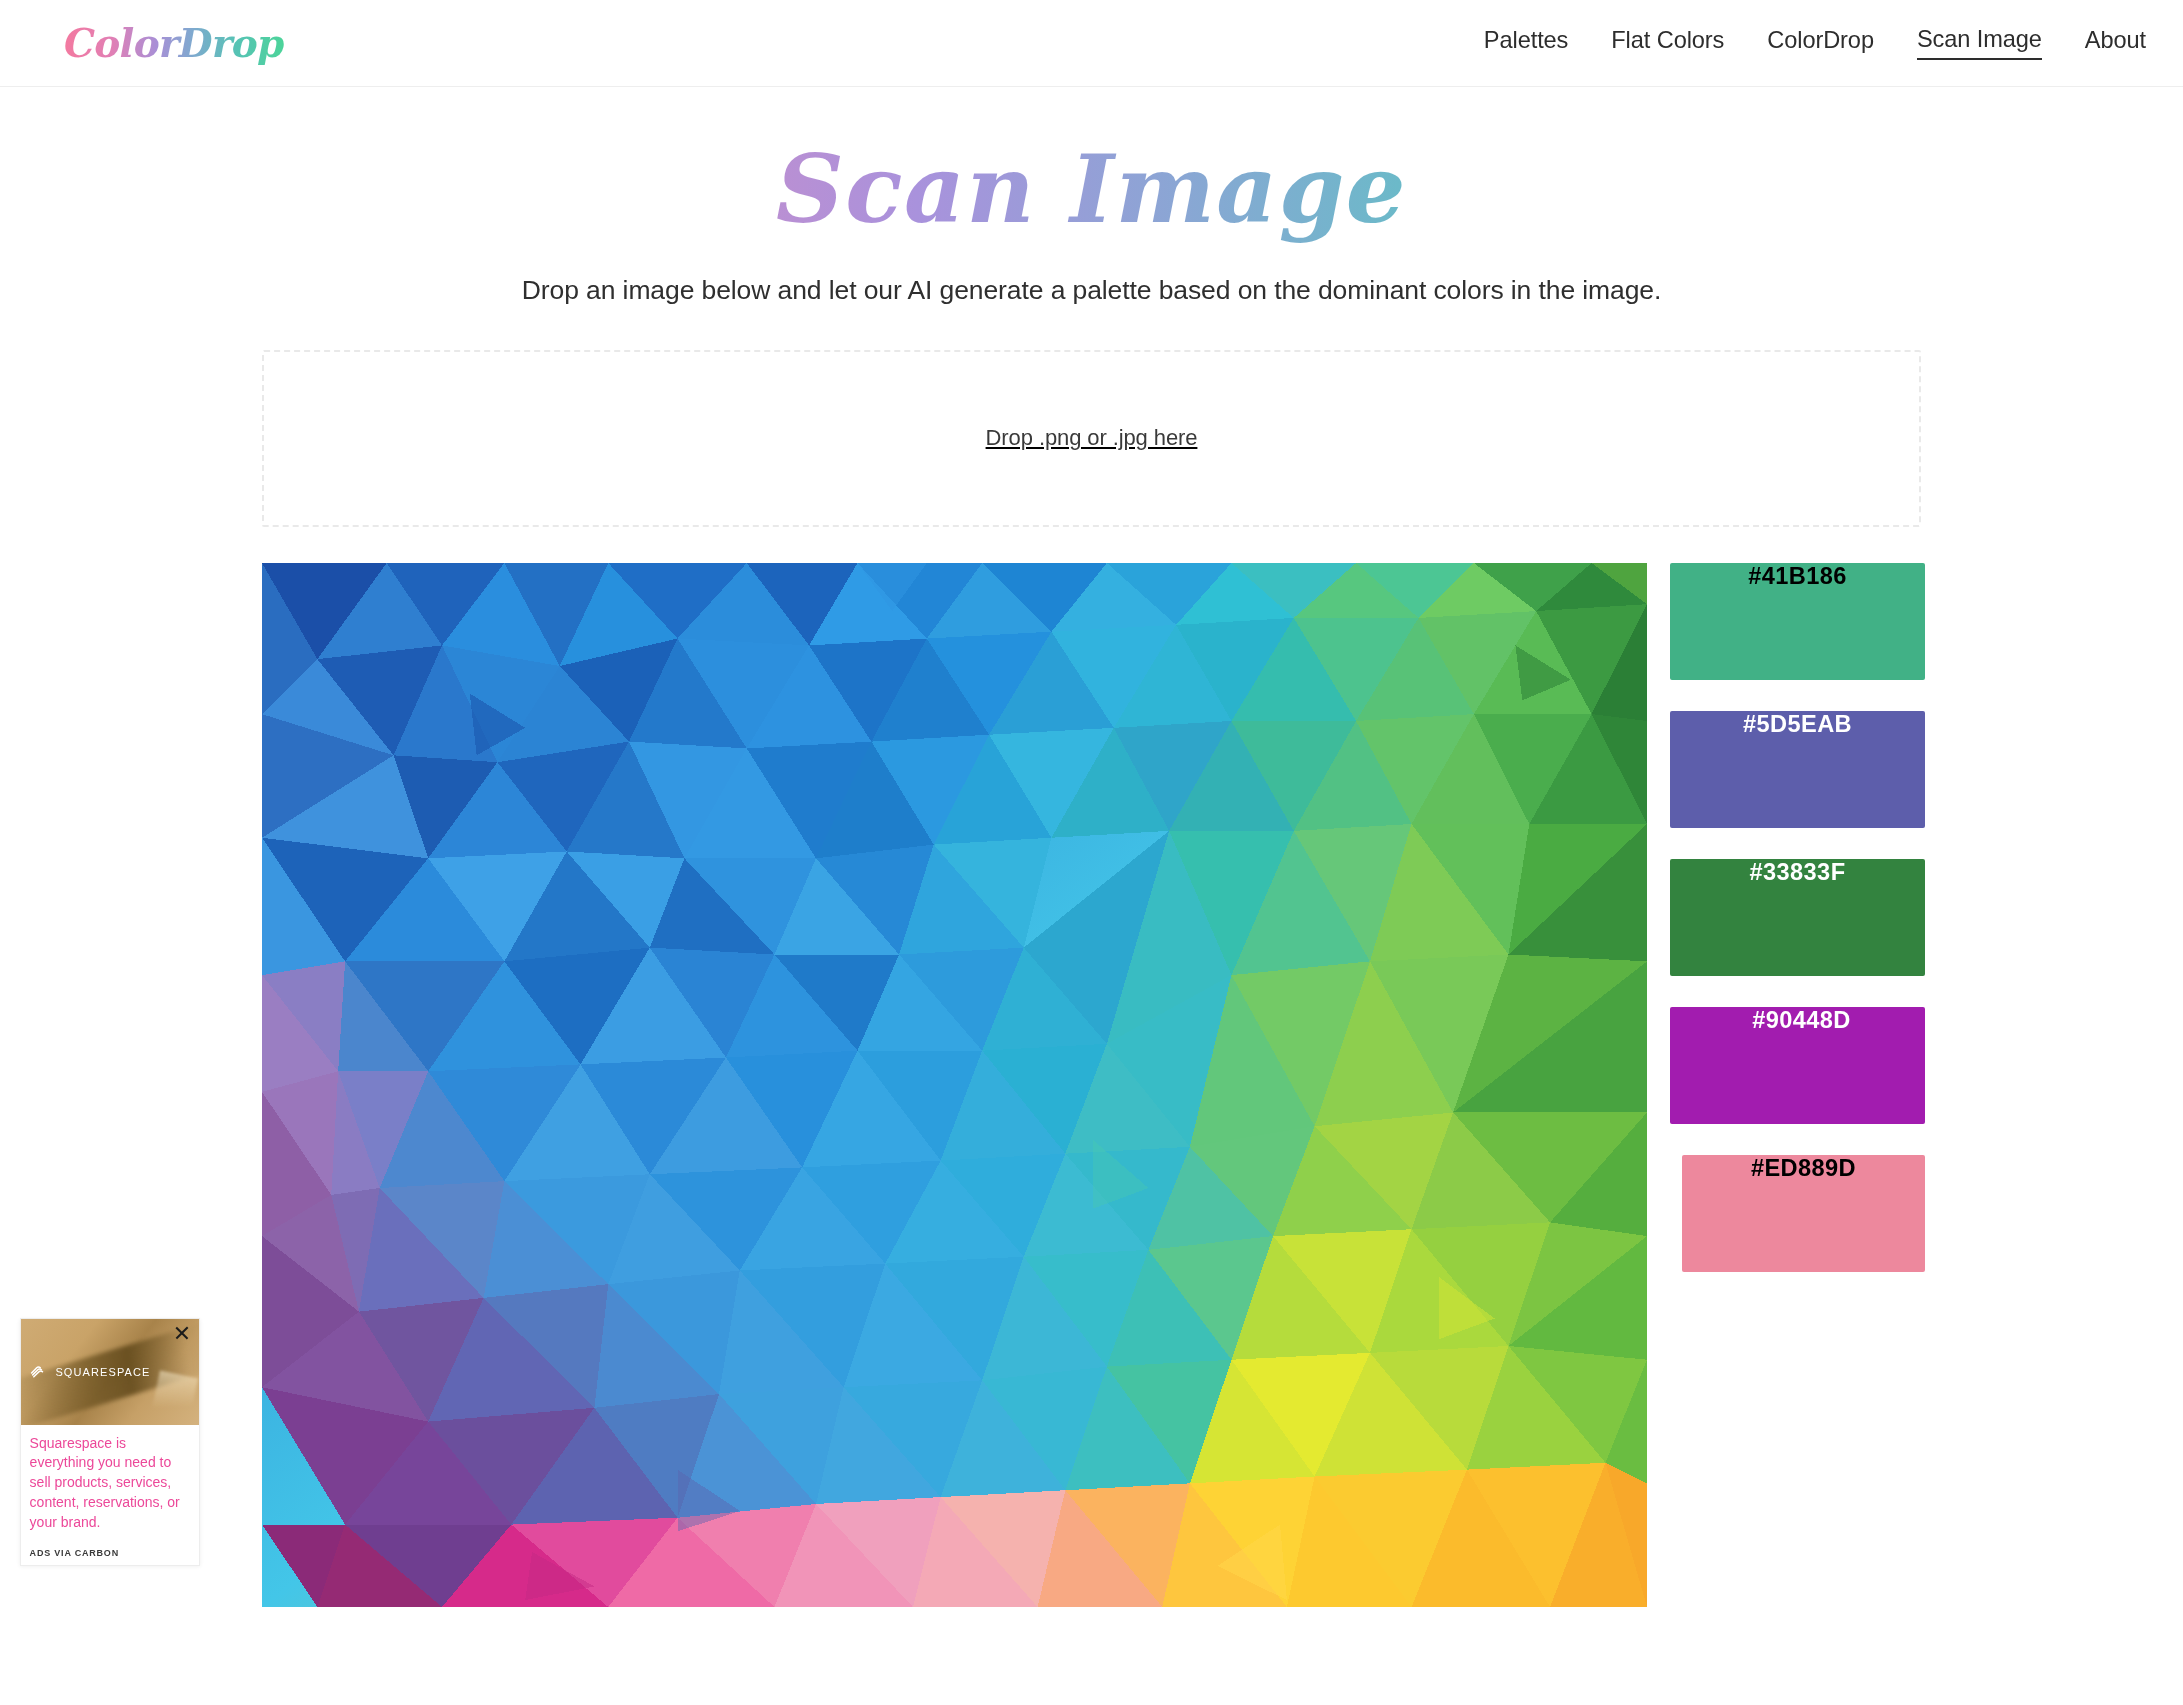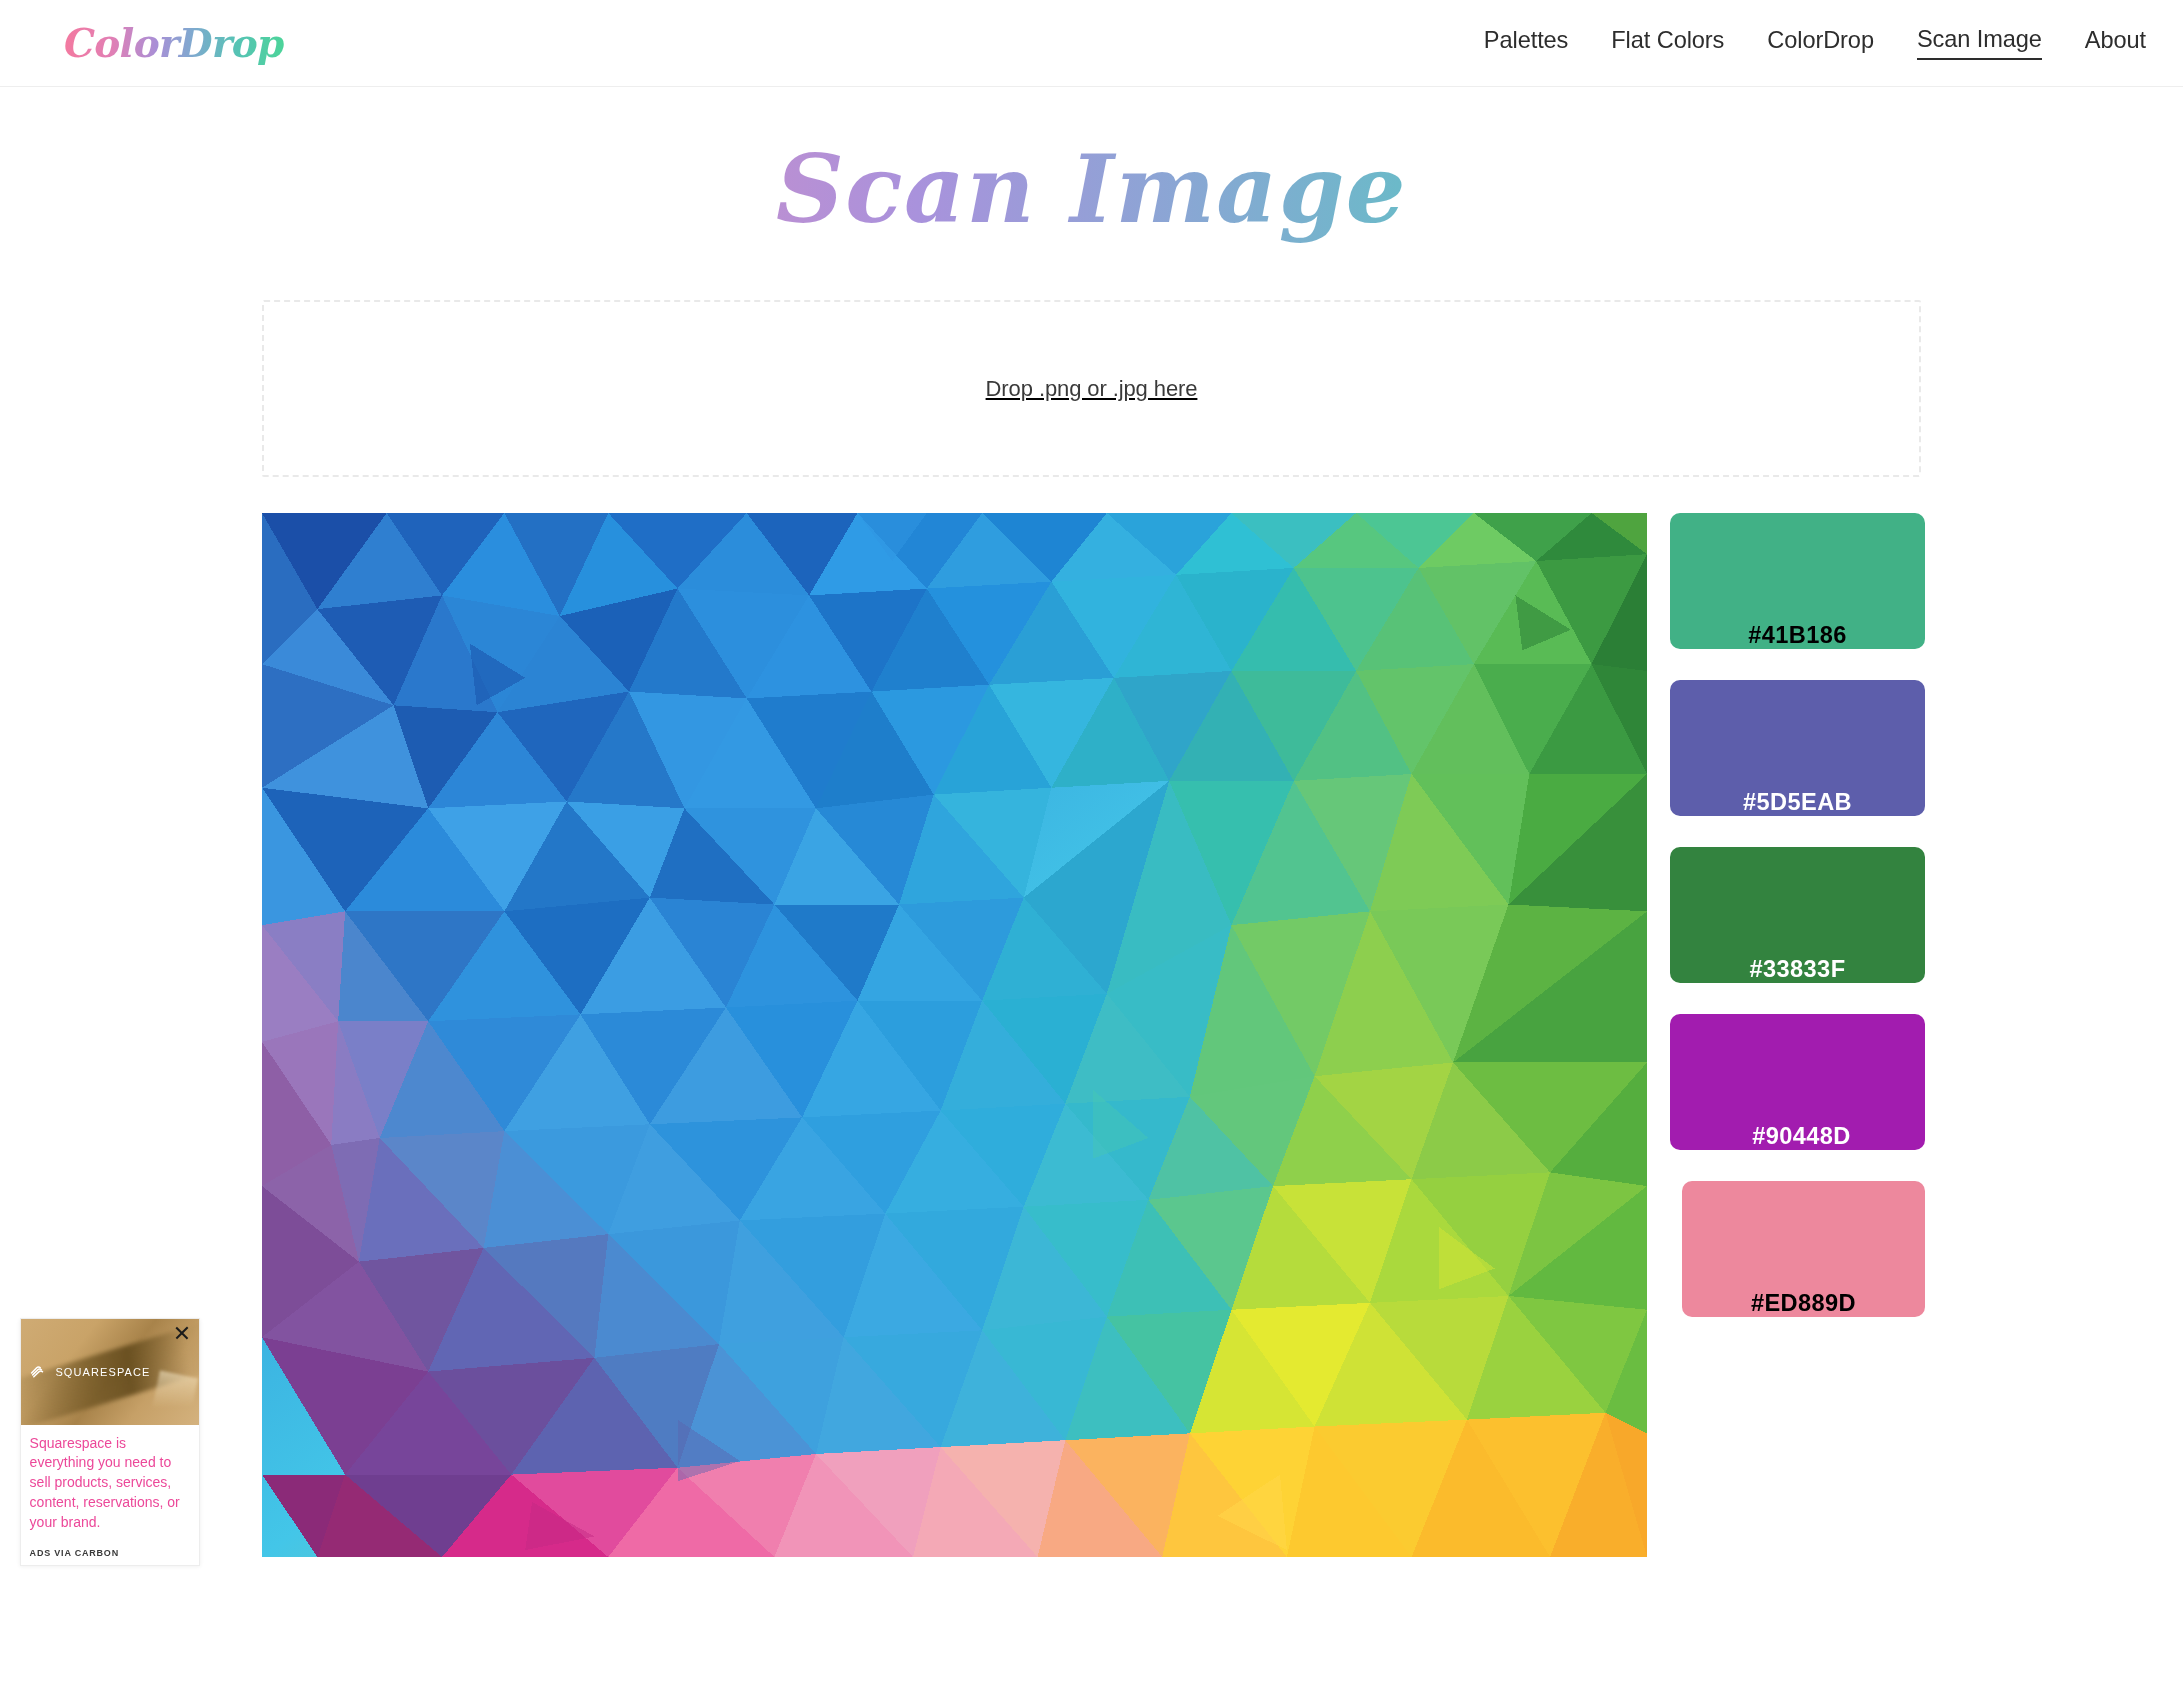--- a/index.html
+++ b/index.html
@@ -138,24 +138,24 @@
 
   .swatches {
     display: flex;
     flex-direction: column;
     gap: 31px;
     width: 255px;
     flex: 0 0 auto;
   }
 
   .swatch {
-    height: 136px;
-    border-radius: 10px;
-    display: flex;
-    align-items: flex-end;
+    height: 117px;
+    border-radius: 2px;
+    display: flex;
+    align-items: flex-start;
     justify-content: center;
     cursor: pointer;
   }
   .swatch-label {
     font-size: 23.6px;
     font-weight: 700;
     letter-spacing: 0.4px;
   }
 
   
@@ -266,20 +266,21 @@
     <a class="nav-item" href="#">Flat Colors</a>
     <a class="nav-item" href="#">ColorDrop</a>
     <a class="nav-item active" href="#">Scan Image</a>
     <a class="nav-item" href="#">About</a>
   </nav>
 </div>
 
 <div class="main">
 
   <h1 class="page-title">Scan Image</h1>
+  <p class="subtitle">Drop an image below and let our AI generate a palette based on the dominant colors in the image.</p>
 
   <div class="dropzone-wrap">
     <div class="dropzone">
       <span class="dropzone-label">Drop .png or .jpg here</span>
     </div>
   </div>
 
   <div class="results">
 
     <div class="preview">

